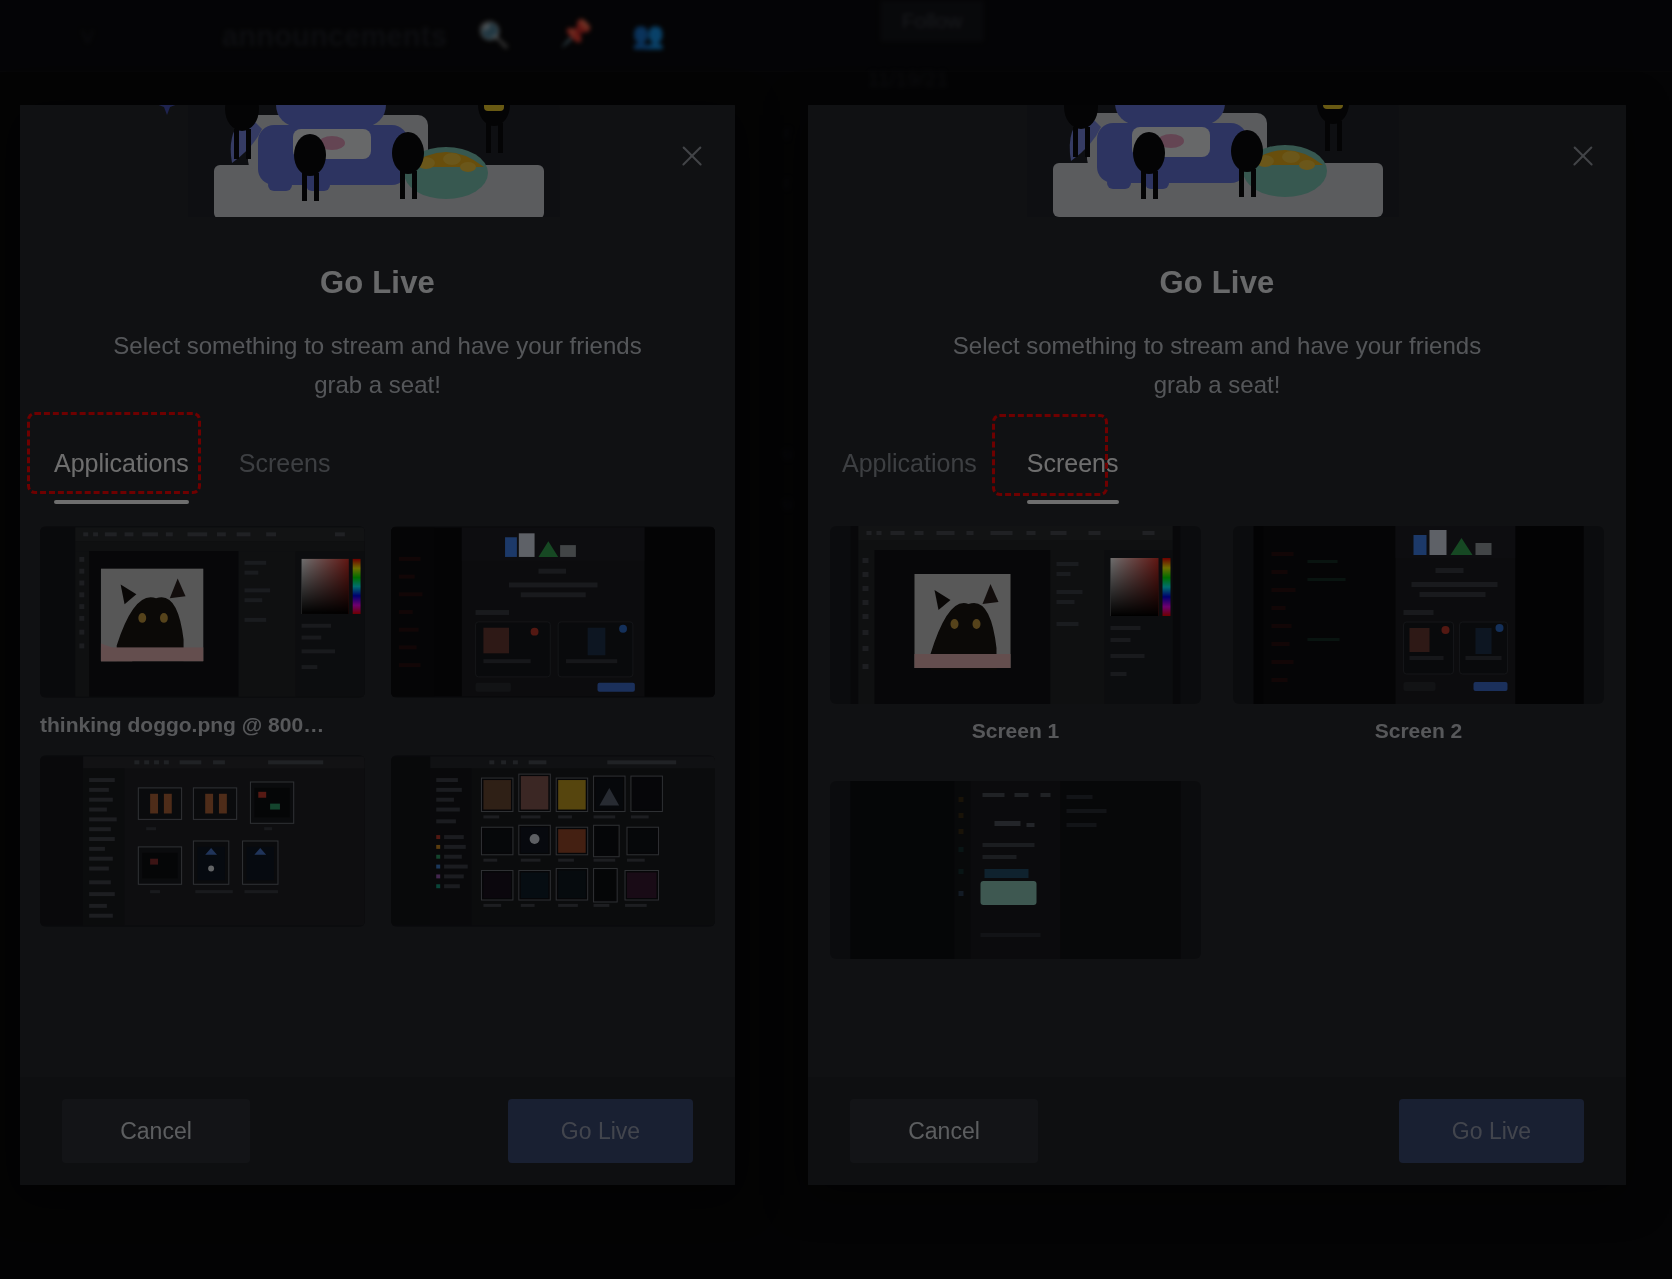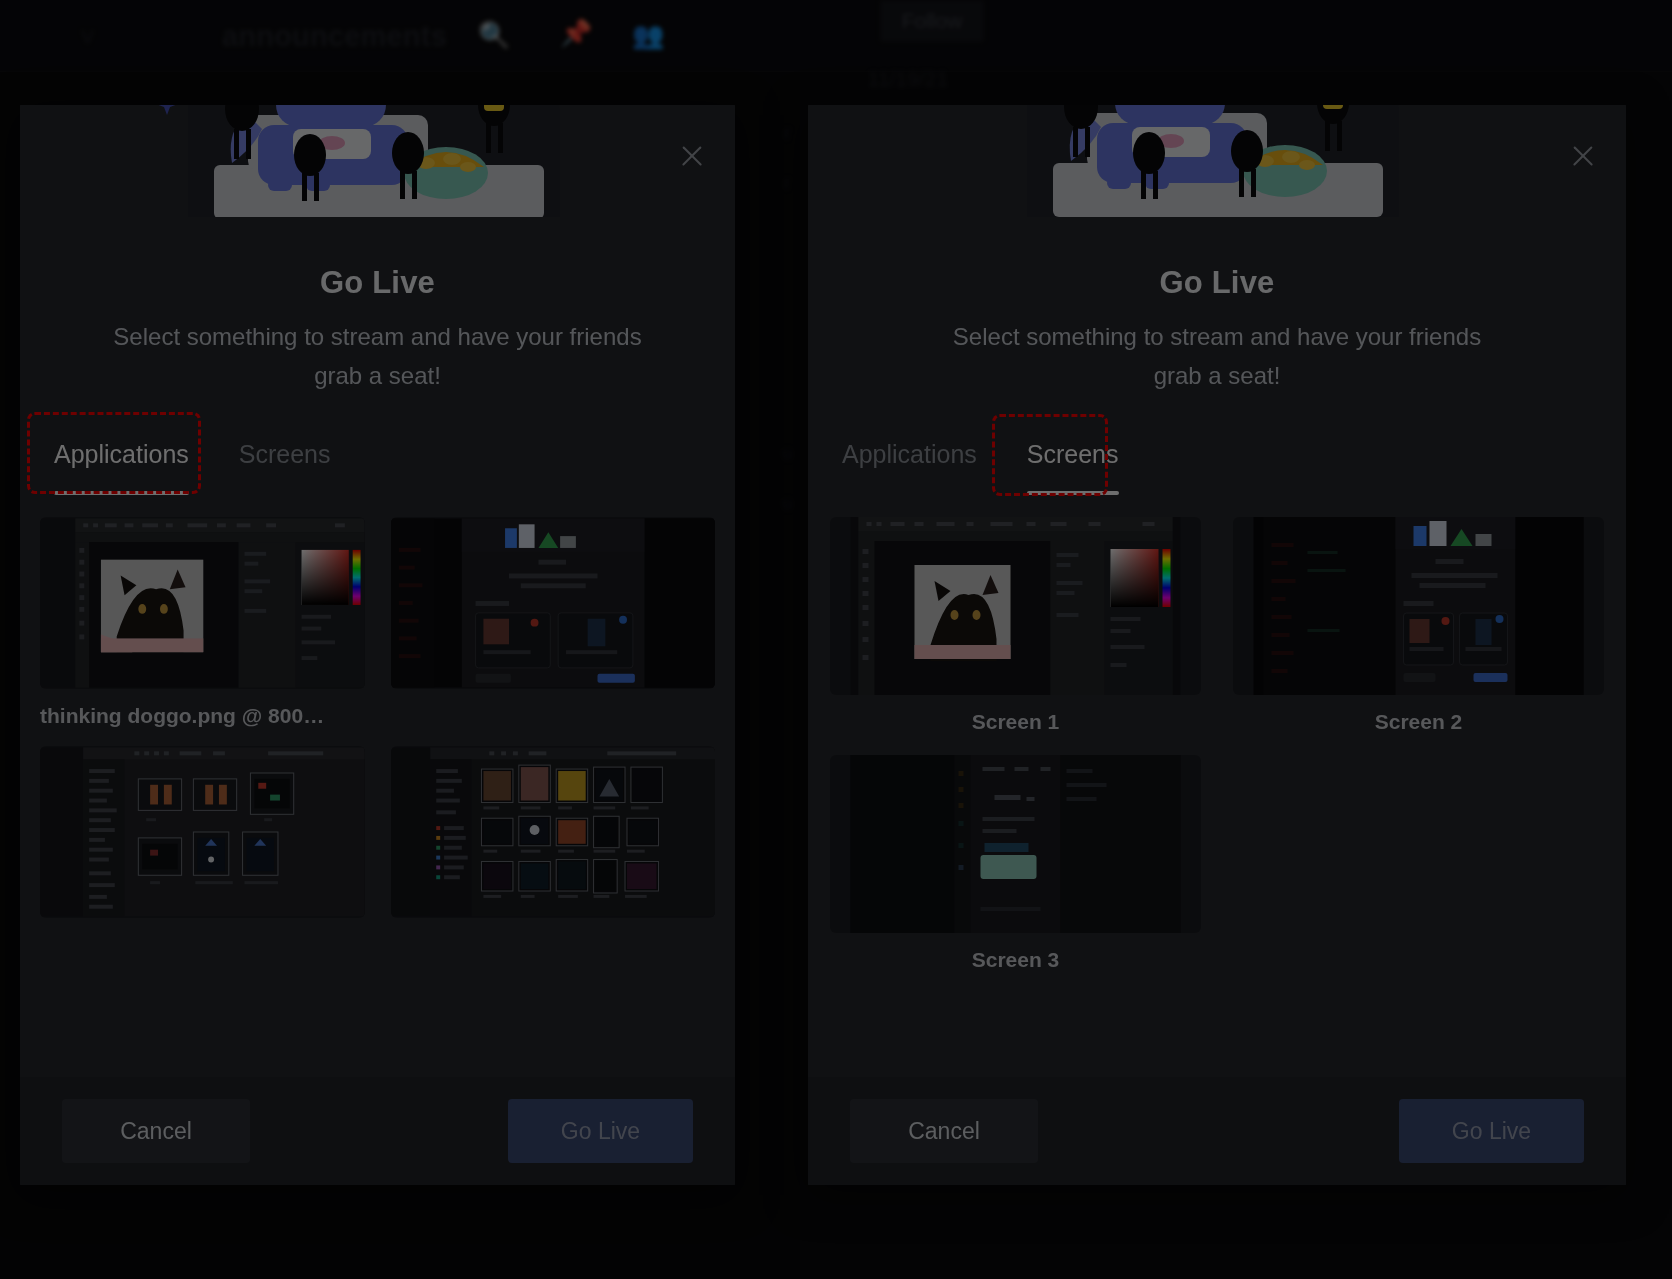--- a/index.html
+++ b/index.html
@@ -89,21 +89,21 @@
     width: 26px; height: 2.4px; background: #9a9ea6; border-radius: 2px;
   }
   .close-x:before { transform: rotate(45deg); }
   .close-x:after  { transform: rotate(-45deg); }
 
   .modal-title {
     margin-top: 48px; text-align: center;
     font-size: 31px; font-weight: 700; color: #f2f3f5; letter-spacing: .2px;
   }
   .modal-sub {
-    margin: 17px auto 0; text-align: center; width: 560px;
+    margin: 26px auto 0; text-align: center; width: 560px;
     font-size: 24px; line-height: 1.62; color: #c4c8ce; font-weight: 400;
   }
 
   
   .tabs {
     display: flex; align-items: flex-end; gap: 34px;
     margin: 40px 0 0 26px; position: relative; text-align: center;
   }
   .modal.right .tabs { margin-left: 26px; }
   .tab {
@@ -122,21 +122,21 @@
     pointer-events: none; z-index: 55;
   }
   .annot.a-apps    { left: 27px;  top: 412px; width: 174px; height: 82px; }
   .annot.a-screens { left: 992px; top: 414px; width: 116px; height: 82px; }
 
   
   .grid {
     margin: 48px 20px 0; display: grid; grid-template-columns: 1fr 1fr;
     gap: 18px 26px;
   }
-  .modal.right .grid { margin: 48px 22px 0; gap: 21px 32px; }
+  .modal.right .grid { margin: 48px 22px 0; gap: 38px 32px; }
 
   .cell { display: block; }
   .thumb {
     width: 100%; height: 172px; border-radius: 6px; overflow: hidden;
     background: #1b1d21; position: relative; cursor: pointer;
   }
   .modal.right .thumb { height: 178px; }
   .cap {
     margin-top: 15px; font-size: 21px; font-weight: 700; color: #c9ccd1;
     white-space: nowrap; overflow: hidden; text-overflow: ellipsis;
@@ -803,21 +803,20 @@
             <g fill="#2a2e35">
               <rect x="130" y="152" width="60" height="4"></rect>
             </g>
             <g fill="#2b2f36">
               <rect x="216" y="14" width="26" height="4"></rect>
                 <rect x="216" y="28" width="40" height="4"></rect>
               <rect x="216" y="42" width="30" height="4"></rect>
             </g>
           </svg>
         </div>
-        <div class="cap center">Screen 3</div>
       </div>
 
     </div>
 
     <div class="footer">
       <button class="btn btn-cancel">Cancel</button>
       <button class="btn btn-golive">Go Live</button>
     </div>
   </div>
 

